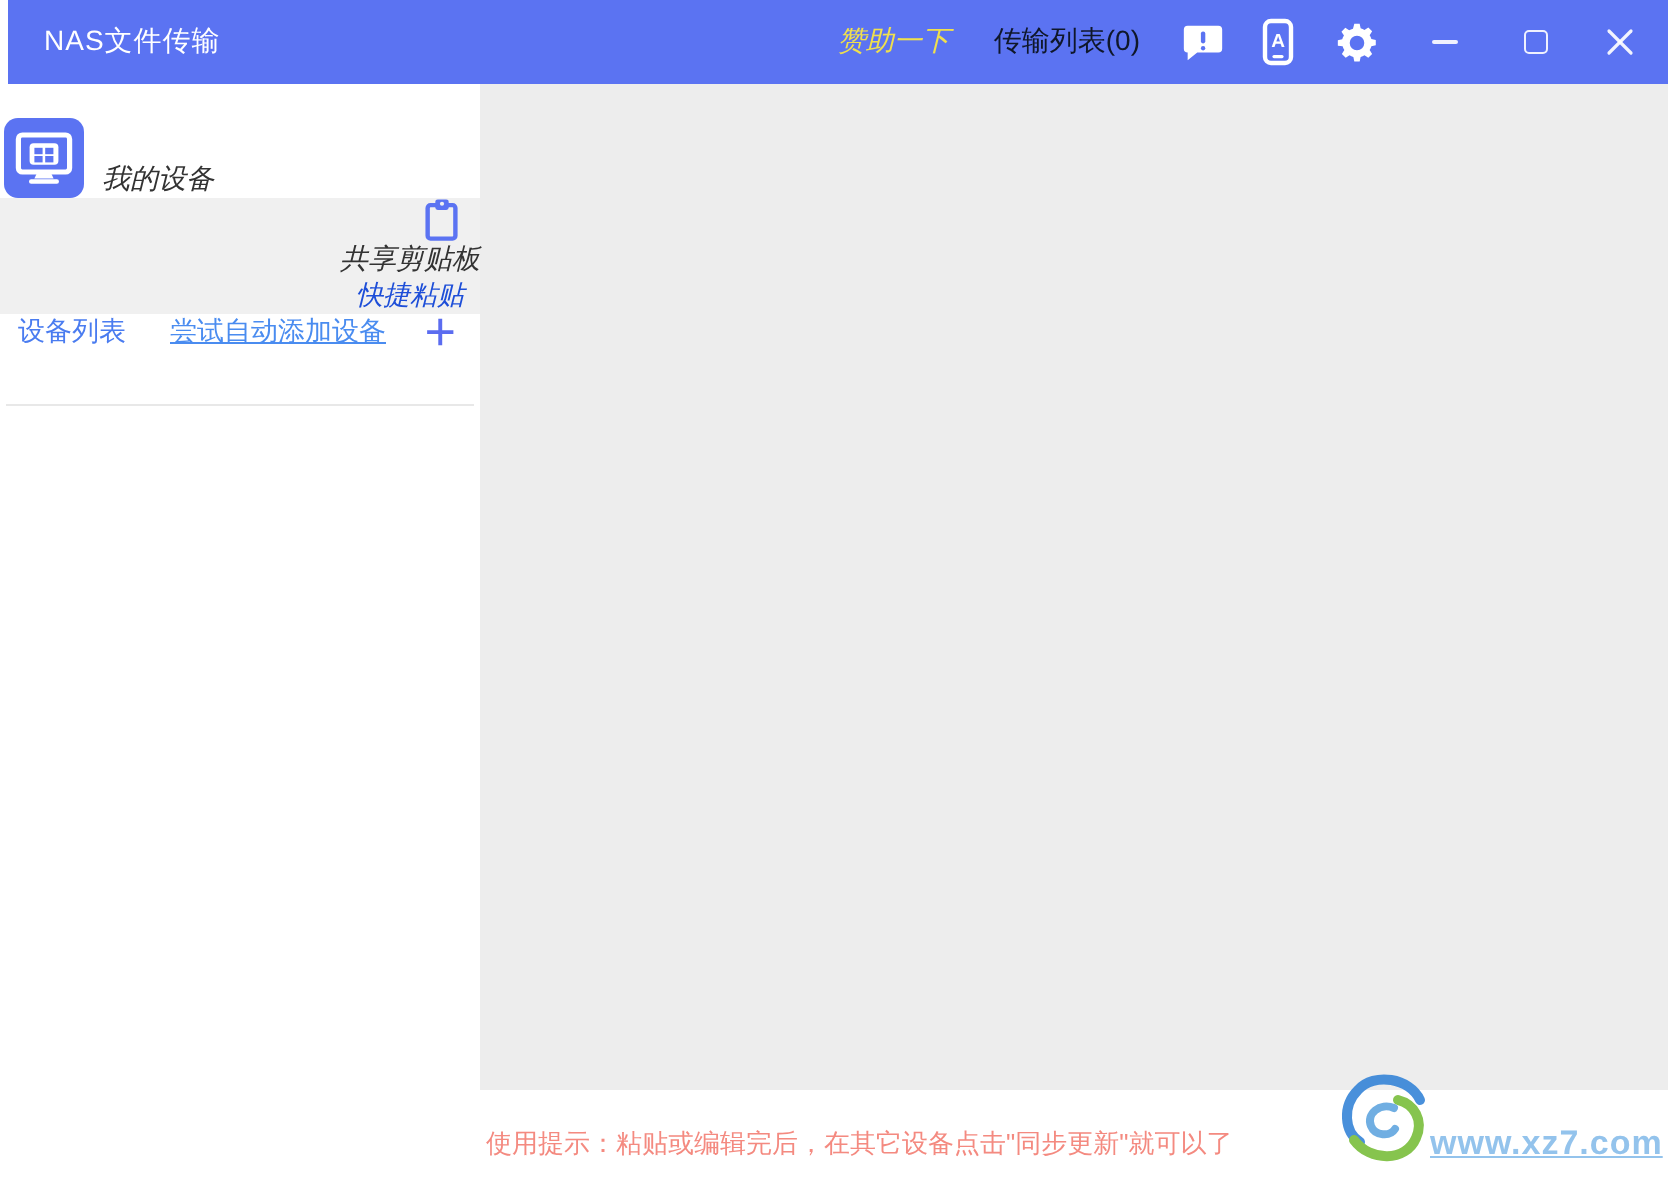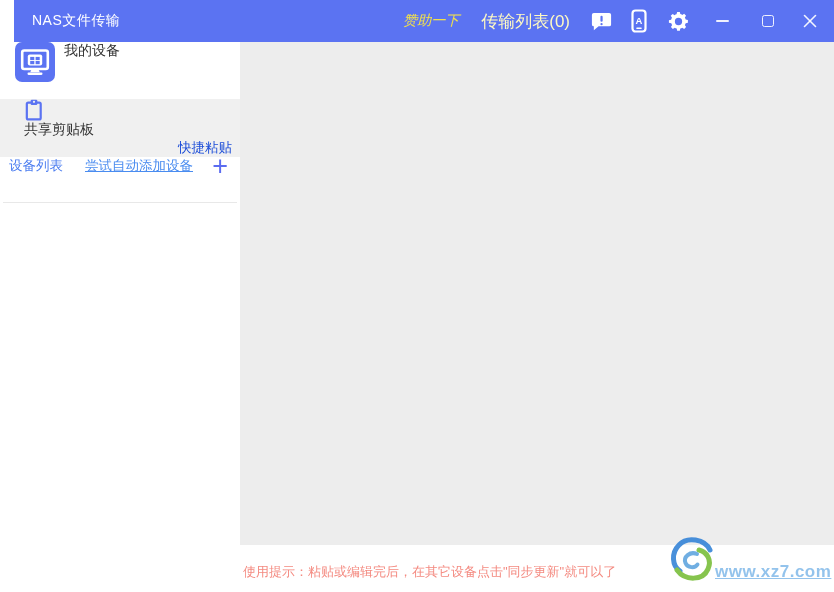--- a/index.html
+++ b/index.html
@@ -1,39 +1,39 @@
 <!DOCTYPE html>
 <html><head>
 <meta charset="utf-8">
 <style>
   * { margin:0; padding:0; box-sizing:border-box; }
   html,body { width:834px; height:592px; overflow:hidden; }
   body { font-family:"Liberation Sans","DejaVu Sans",sans-serif; background:#fff; }
   .window { position:relative; width:834px; height:592px; background:#fff; overflow:hidden; }
 
   
-  .titlebar { position:absolute; top:0; left:14px; right:0; height:42px; background:#5b73f2; display:flex; align-items:center; z-index:3; }
+  .titlebar { position:absolute; top:0; left:4px; right:0; height:42px; background:#5b73f2; display:flex; align-items:center; z-index:3; }
   .tb-title { color:#ffffff; font-size:14px; margin-left:18px; letter-spacing:.5px; }
   .tb-right { margin-left:auto; display:flex; align-items:center; height:100%; }
   .tb-sponsor { color:#f0e04d; font-size:14px; margin-right:22px; cursor:pointer;font-style:italic; }
-  .tb-transfer { color:#fef9c3; font-size:17px; margin-right:20px; cursor:pointer; }
+  .tb-transfer { color:#0f172a; font-size:14px; margin-right:20px; cursor:pointer; }
   .tb-icon { display:flex; align-items:center; justify-content:center; cursor:pointer; }
   .tb-icon.chat { margin-right:15px; }
   .tb-icon.phone { margin-right:17px; }
   .tb-icon.gear { margin-right:24px; }
   .win-btn { width:16px; height:42px; display:flex; align-items:center; justify-content:center; cursor:pointer; }
   .win-btn.min { margin-right:30px; }
   .win-btn.max { margin-right:26px; }
   .win-btn.close { margin-right:16px; }
   .glyph-min { width:13px; height:2px; background:rgba(255,255,255,.9); border-radius:1px; }
   .glyph-max { width:12px; height:12px; border:1.6px solid rgba(255,255,255,.9); border-radius:2.5px; }
 
   
   .sidebar { position:absolute; top:42px; left:0; width:240px; bottom:0; background:#ffffff; z-index:2; }
-  .side-item { height:57px; display:flex; align-items:flex-start; padding-left:15px; cursor:pointer; }
+  .side-item { height:57px; display:flex; align-items:flex-end; padding-left:2px; cursor:pointer;font-style:italic; }
   .side-item.alt { background:#f0f0f0; height:58px;flex-direction:column; }
   .side-label { font-size:14px; color:#333333; margin-left:9px; }
   .quick-paste { margin-left:auto; margin-right:8px; color:#1d4ed8; font-size:13.5px; cursor:pointer; }
   .device-row { height:45px; display:flex; padding:0 12px 0 9px; }
   .dl-title { color:#4a7cf0; font-size:13.5px; }
   .dl-auto { color:#4a8cf0; font-size:13.5px; margin-left:22px; text-decoration:underline; cursor:pointer; }
   .dl-add { margin-left:auto; color:#5b6cf0; font-size:27px; font-weight:300; line-height:27px; cursor:pointer; margin-top:-4px; }
   .sidebar-divider { height:1px; background:#e8e8e8; margin:0 3px; }
 
   

